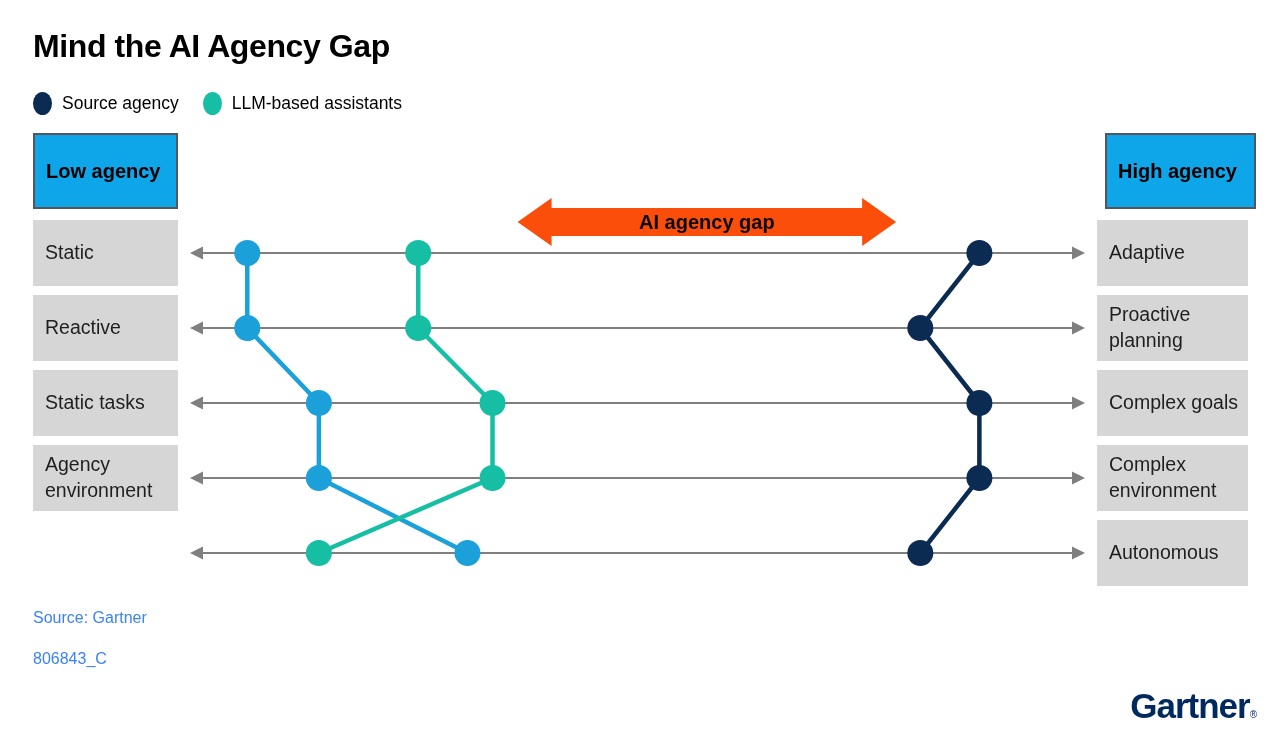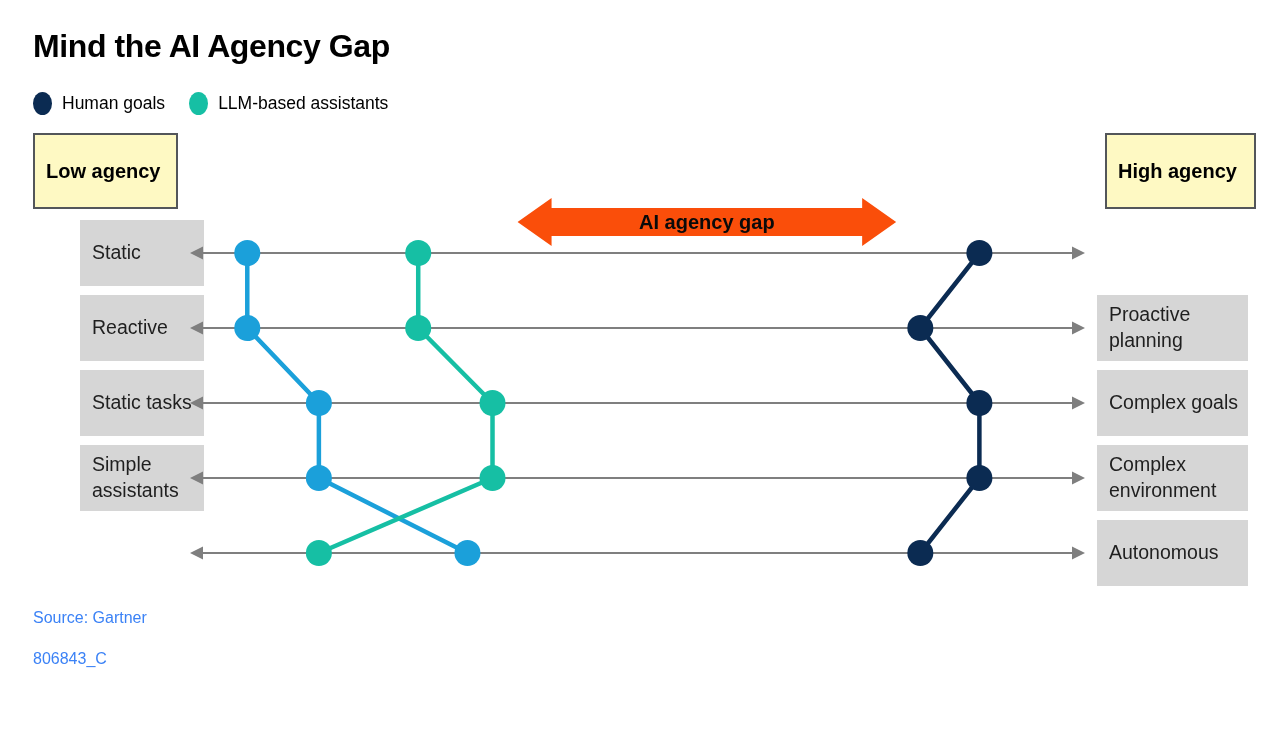--- a/index.html
+++ b/index.html
@@ -10,31 +10,31 @@
   .title{
     position:absolute;left:33px;top:28px;margin:0;
     font-size:32px;font-weight:700;letter-spacing:-0.4px;color:#000000;
   }
   .legend{position:absolute;left:33px;top:92px;display:flex;align-items:center;gap:24px;}
   .legend-item{display:flex;align-items:center;}
   .legend-dot{width:19px;height:23px;border-radius:50%;margin-right:10px;flex:0 0 auto;}
   .legend-label{font-size:17.5px;color:#000000;}
   .hdr-box{
     position:absolute;top:133px;height:76px;box-sizing:border-box;
-    border:2px solid #53565A;background:#fef9c3;display:flex;align-items:center;
+    border:2px solid #53565A;background:#0ea5e9;display:flex;align-items:center;
     font-size:20px;font-weight:700;color:#000000;padding-left:11px;
   }
   .hdr-left{left:33px;width:145px;}
   .hdr-right{left:1097px;width:151px;margin-left:8px;}
   .row-label{
     position:absolute;height:66px;background:#D6D6D6;box-sizing:border-box;
     display:flex;align-items:center;font-size:19.5px;color:#1F1F1F;
     padding-left:12px;padding-right:4px;line-height:1.33;
   }
-  .row-left{left:33px;width:124px;margin-left:47px;}
+  .row-left{left:33px;width:145px;}
   .row-right{left:1097px;width:151px;}
   #chart-svg{position:absolute;left:0;top:0;}
   .footer-line{position:absolute;left:33px;font-size:16px;color:#3b82f6;}
   .src{top:609px;}
   .code{top:650px;}
   .logo{
     position:absolute;right:23px;top:686px;
     font-size:35px;font-weight:700;letter-spacing:-1px;color:#00295E;
   }
   .logo .reg{font-size:10px;font-weight:400;letter-spacing:0;vertical-align:baseline;}
@@ -42,40 +42,41 @@
 </head>
 <body>
 
 <div class="stage">
 
   <h1 class="title">Mind the AI Agency Gap</h1>
 
   <div class="legend">
     <div class="legend-item">
       <span class="legend-dot" style="background: rgb(11, 43, 82);"></span>
-      <span class="legend-label">Human goals</span>
+      <span class="legend-label">Source agency</span>
     </div>
     <div class="legend-item">
       <span class="legend-dot" style="background: rgb(22, 191, 164);"></span>
       <span class="legend-label">LLM-based assistants</span>
     </div>
   </div>
 
   <div class="hdr-box hdr-left">
     <span>Low agency</span>
   </div>
   <div class="hdr-box hdr-right">
     <span>High agency</span>
   </div>
 
   <div class="row-label row-left" style="top:220px">Static</div>
   <div class="row-label row-left" style="top:295px">Reactive</div>
   <div class="row-label row-left" style="top:370px">Static tasks</div>
-  <div class="row-label row-left" style="top:445px">Simple assistants</div>
+  <div class="row-label row-left" style="top:445px">Agency environment</div>
 
+  <div class="row-label row-right" style="top:220px">Adaptive</div>
   <div class="row-label row-right" style="top:295px">Proactive planning</div>
   <div class="row-label row-right" style="top:370px">Complex goals</div>
   <div class="row-label row-right" style="top:445px">Complex environment</div>
   <div class="row-label row-right" style="top:520px">Autonomous</div>
 
   <svg id="chart-svg" width="1280" height="735">
       <line x1="199" y1="253" x2="1076" y2="253" stroke="#7F7F7F" stroke-width="2"></line>
       <polygon points="190,253 203,246.5 203,259.5" fill="#7F7F7F"></polygon>
       <polygon points="1085,253 1072,246.5 1072,259.5" fill="#7F7F7F"></polygon>
       <line x1="199" y1="328" x2="1076" y2="328" stroke="#7F7F7F" stroke-width="2"></line>
@@ -108,14 +109,15 @@
       <circle cx="418.225" cy="253" r="13" fill="#16BFA4"></circle>
       <circle cx="418.225" cy="328" r="13" fill="#16BFA4"></circle>
       <circle cx="492.51" cy="403" r="13" fill="#16BFA4"></circle>
       <circle cx="492.51" cy="478" r="13" fill="#16BFA4"></circle>
       <circle cx="318.88" cy="553" r="13" fill="#16BFA4"></circle>
     </svg>
 
   <div class="footer-line src">Source: Gartner</div>
   <div class="footer-line code">806843_C</div>
 
+  <div class="logo"><span>Gartner</span><span class="reg">®</span></div>
 
 </div>
 
 </body></html>

